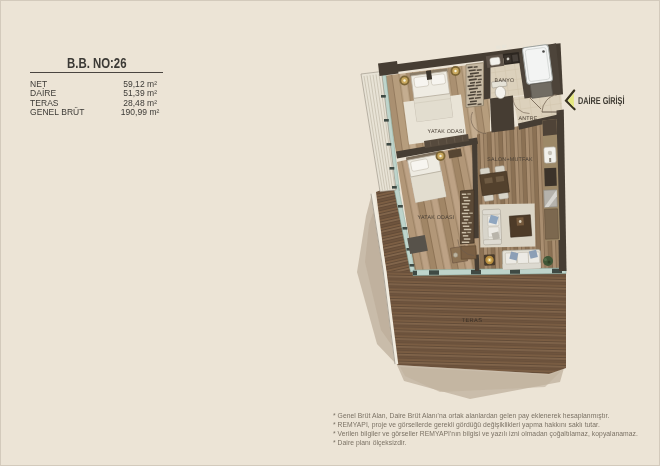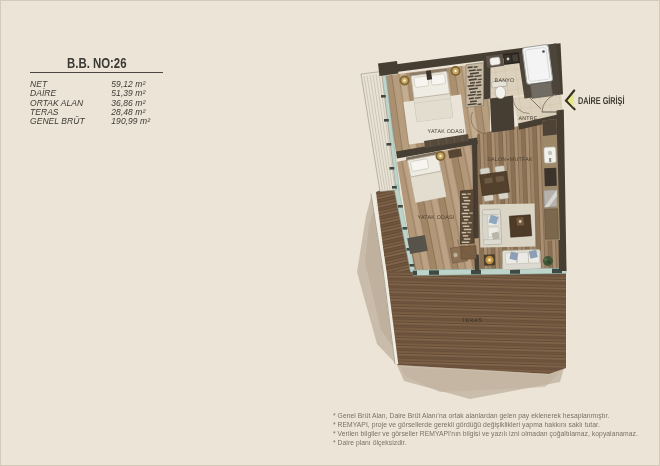--- a/index.html
+++ b/index.html
@@ -1,46 +1,42 @@
 <!DOCTYPE html>
 <html><head>
 <meta charset="utf-8">
 <style>
   html,body{margin:0;padding:0;}
   body{width:660px;height:466px;overflow:hidden;background:#ece4d6;font-family:"Liberation Sans",sans-serif;position:relative;-webkit-font-smoothing:antialiased;}
   #frame{position:absolute;left:0;top:0;width:658px;height:464px;border:1px solid #d3cabc;}
   .ttl{position:absolute;left:66.5px;top:54px;font-size:15px;font-weight:bold;color:#3c3a36;letter-spacing:0px;transform:scaleX(0.76);transform-origin:left top;}
   .rule{position:absolute;left:30px;top:71.5px;width:133px;height:1px;background:#4a4540;}
   table.areas{position:absolute;left:30px;top:80px;border-collapse:collapse;width:139px;font-size:8.5px;color:#3c3a36;letter-spacing:0.05px;}
-  table.areas td{padding:0;height:9.3px;line-height:9.3px;white-space:nowrap;font-style:italic;}
-  table.areas td.v{text-align:left;}
+  table.areas td{padding:0;height:9.3px;line-height:9.3px;white-space:nowrap;}
+  table.areas td.v{text-align:center;}
   .notes{position:absolute;left:333px;top:410.5px;font-size:6.75px;line-height:9px;color:#7b7265;letter-spacing:0.05px;white-space:nowrap;}
 </style>
 </head>
 <body>
 
 <div id="frame"></div>
 
 <div class="ttl">B.B. NO:26</div>
 
 <div class="rule"></div>
 
 <table class="areas">
 <tbody>
       <tr>
         <td>NET</td>
         <td class="v">59,12 m²</td>
       </tr>
 <tr>
         <td>DAİRE</td>
         <td class="v">51,39 m²</td>
-      </tr>
-<tr>
-        <td>ORTAK ALAN</td>
-        <td class="v">36,86 m²</td>
       </tr>
 <tr>
         <td>TERAS</td>
         <td class="v">28,48 m²</td>
       </tr>
 <tr>
         <td>GENEL BRÜT</td>
         <td class="v">190,99 m²</td>
       </tr>
 </tbody>

